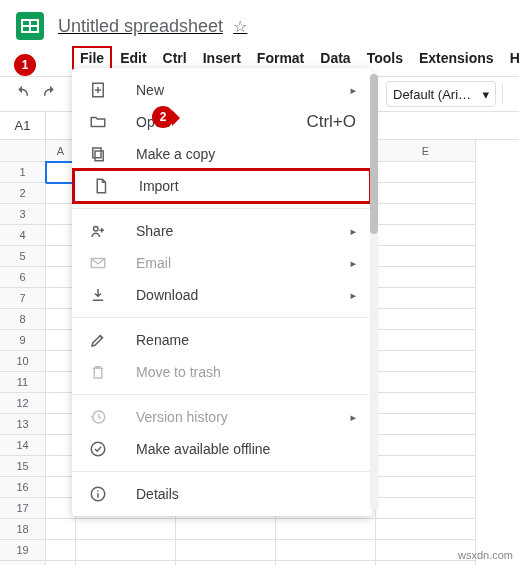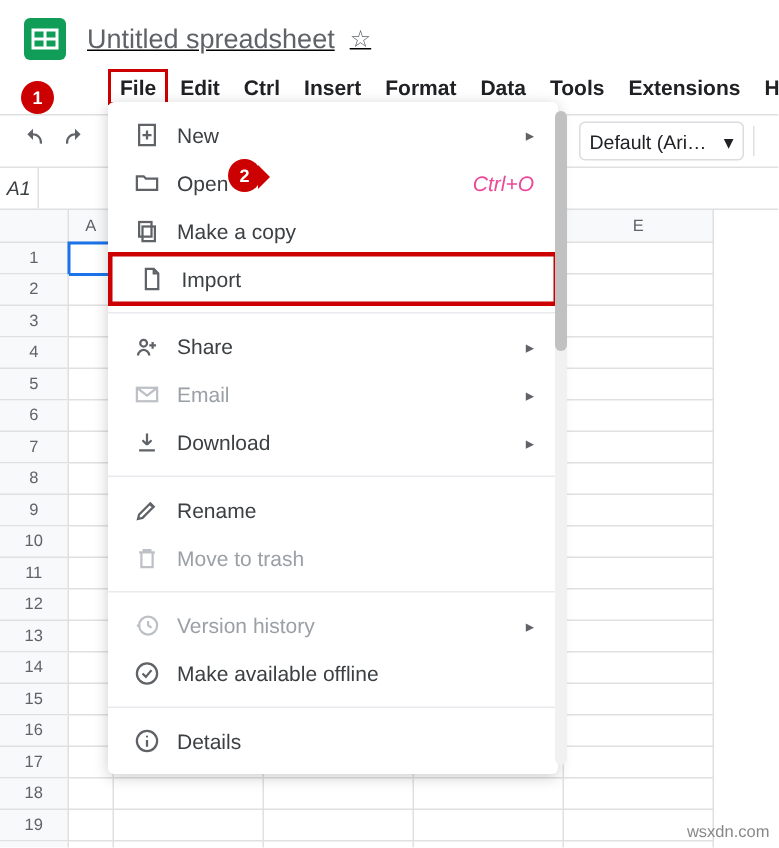--- a/index.html
+++ b/index.html
@@ -14,40 +14,40 @@
 .menubar { display: flex; align-items: center; padding: 2px 0 6px 72px; gap: 0; font-size: 14px; color: #202124; font-weight: bold; }
 .menubar .mi { padding: 4px 8px; cursor: pointer; }
 .menubar .mi.active { border: 2px solid #c00; padding: 2px 6px; }
 
 .toolbar { height: 36px; border-top: 1px solid #e0e0e0; border-bottom: 1px solid #e0e0e0; background: #fff; display: flex; align-items: center; padding: 0 10px; }
 .tb-icon { width: 24px; height: 24px; display: flex; align-items: center; justify-content: center; color: #5f6368; margin-right: 4px; }
 .font-select { margin-left: auto; border: 1px solid #dadce0; border-radius: 4px; padding: 4px 6px; font-size: 13px; color: #202124; display: flex; align-items: center; gap: 6px; width: 110px; height: 26px; }
 .sep { width: 1px; height: 20px; background: #e0e0e0; margin: 0 6px; }
 
 .namebox-row { display: flex; align-items: center; height: 28px; border-bottom: 1px solid #e0e0e0; }
-.namebox { width: 26px; text-align: center; font-size: 13px; color: #3c4043; border-right: 1px solid #e0e0e0; height: 100%; display: flex; align-items: center; justify-content: center; font-style: italic; }
+.namebox { width: 46px; text-align: center; font-size: 13px; color: #3c4043; border-right: 1px solid #e0e0e0; height: 100%; display: flex; align-items: center; justify-content: center; }
 .fx { padding: 0 8px; color: #5f6368; font-size: 13px; }
 
 .sheet { position: relative; }
 .colhdr { display: flex; height: 22px; }
 .corner { width: 46px; background: #f8f9fa; border-right: 1px solid #e0e0e0; border-bottom: 1px solid #e0e0e0; }
 .ch { flex: 0 0 100px; background: #f8f9fa; border-right: 1px solid #e0e0e0; border-bottom: 1px solid #e0e0e0; font-size: 11px; color: #5f6368; text-align: center; line-height: 22px; }
 .ch.narrow { flex: 0 0 30px; }
 .rows { }
 .row { display: flex; height: 21px; }
 .rh { width: 46px; background: #f8f9fa; border-right: 1px solid #e0e0e0; border-bottom: 1px solid #e0e0e0; font-size: 11px; color: #5f6368; text-align: center; line-height: 21px; }
 .cell { flex: 0 0 100px; border-right: 1px solid #e0e0e0; border-bottom: 1px solid #e0e0e0; }
 .cell.sel { outline: 2px solid #1a73e8; outline-offset: -1px; }
 
 .dropdown { position: absolute; left: 72px; top: 68px; width: 300px; background: #fff; border-radius: 4px; box-shadow: 0 2px 10px rgba(0,0,0,.2); padding: 6px 0; z-index: 10; }
-.dd-item { display: flex; align-items: center; height: 32px; padding: 0 16px 0 16px; font-size: 14px; color: #3c4043; gap: 10px; position: relative; }
+.dd-item { display: flex; align-items: center; height: 32px; padding: 0 16px 0 16px; font-size: 14px; color: #3c4043; gap: 28px; position: relative; }
 .dd-item.disabled { color: #9aa0a6; }
 .dd-item .ico { width: 20px; height: 20px; display: flex; align-items: center; justify-content: center; color: #5f6368; flex-shrink: 0; }
 .dd-item.disabled .ico { color: #bdc1c6; }
-.dd-item .shortcut { margin-left: auto; color: #ec4899; font-size: 14px; font-style: italic; }
+.dd-item .shortcut { margin-left: auto; color: #404040; font-size: 17px; }
 .dd-item .sub { margin-left: auto; color: #5f6368; font-size: 11px; }
 .dd-sep { height: 1px; background: #e8eaed; margin: 6px 0; }
 .dd-item.hl { border: 3px solid #c00; height: 36px; margin: -2px 0; }
 .dd-scroll { position: absolute; right: -6px; top: 6px; bottom: 6px; width: 8px; background: #f1f1f1; border-radius: 4px; }
 .dd-thumb { position: absolute; left: 0; right: 0; top: 0; height: 160px; background: #c1c1c1; border-radius: 4px; }
 
 .callout { position: absolute; width: 22px; height: 22px; border-radius: 50%; background: #c00; color: #fff; font-size: 12px; font-weight: bold; display: flex; align-items: center; justify-content: center; z-index: 20; }
 .callout.c1 { left: 14px; top: 54px; }
 .callout.c2 { left: 152px; top: 106px; }
 .callout.c2::before { content: ""; position: absolute; right: -14px; top: 4px; border: 8px solid transparent; border-left-color: #c00; }

